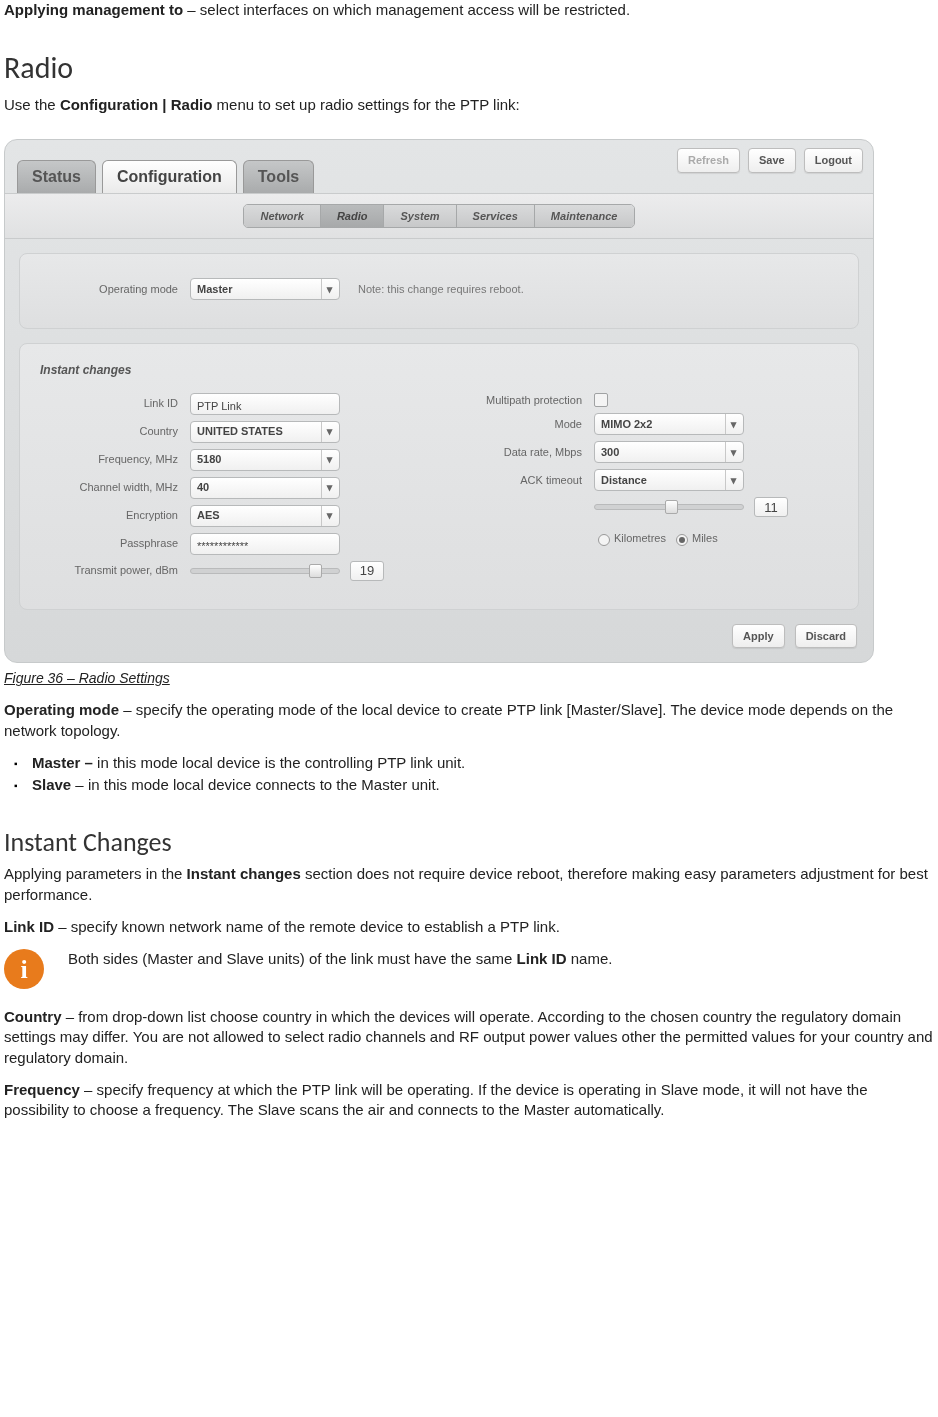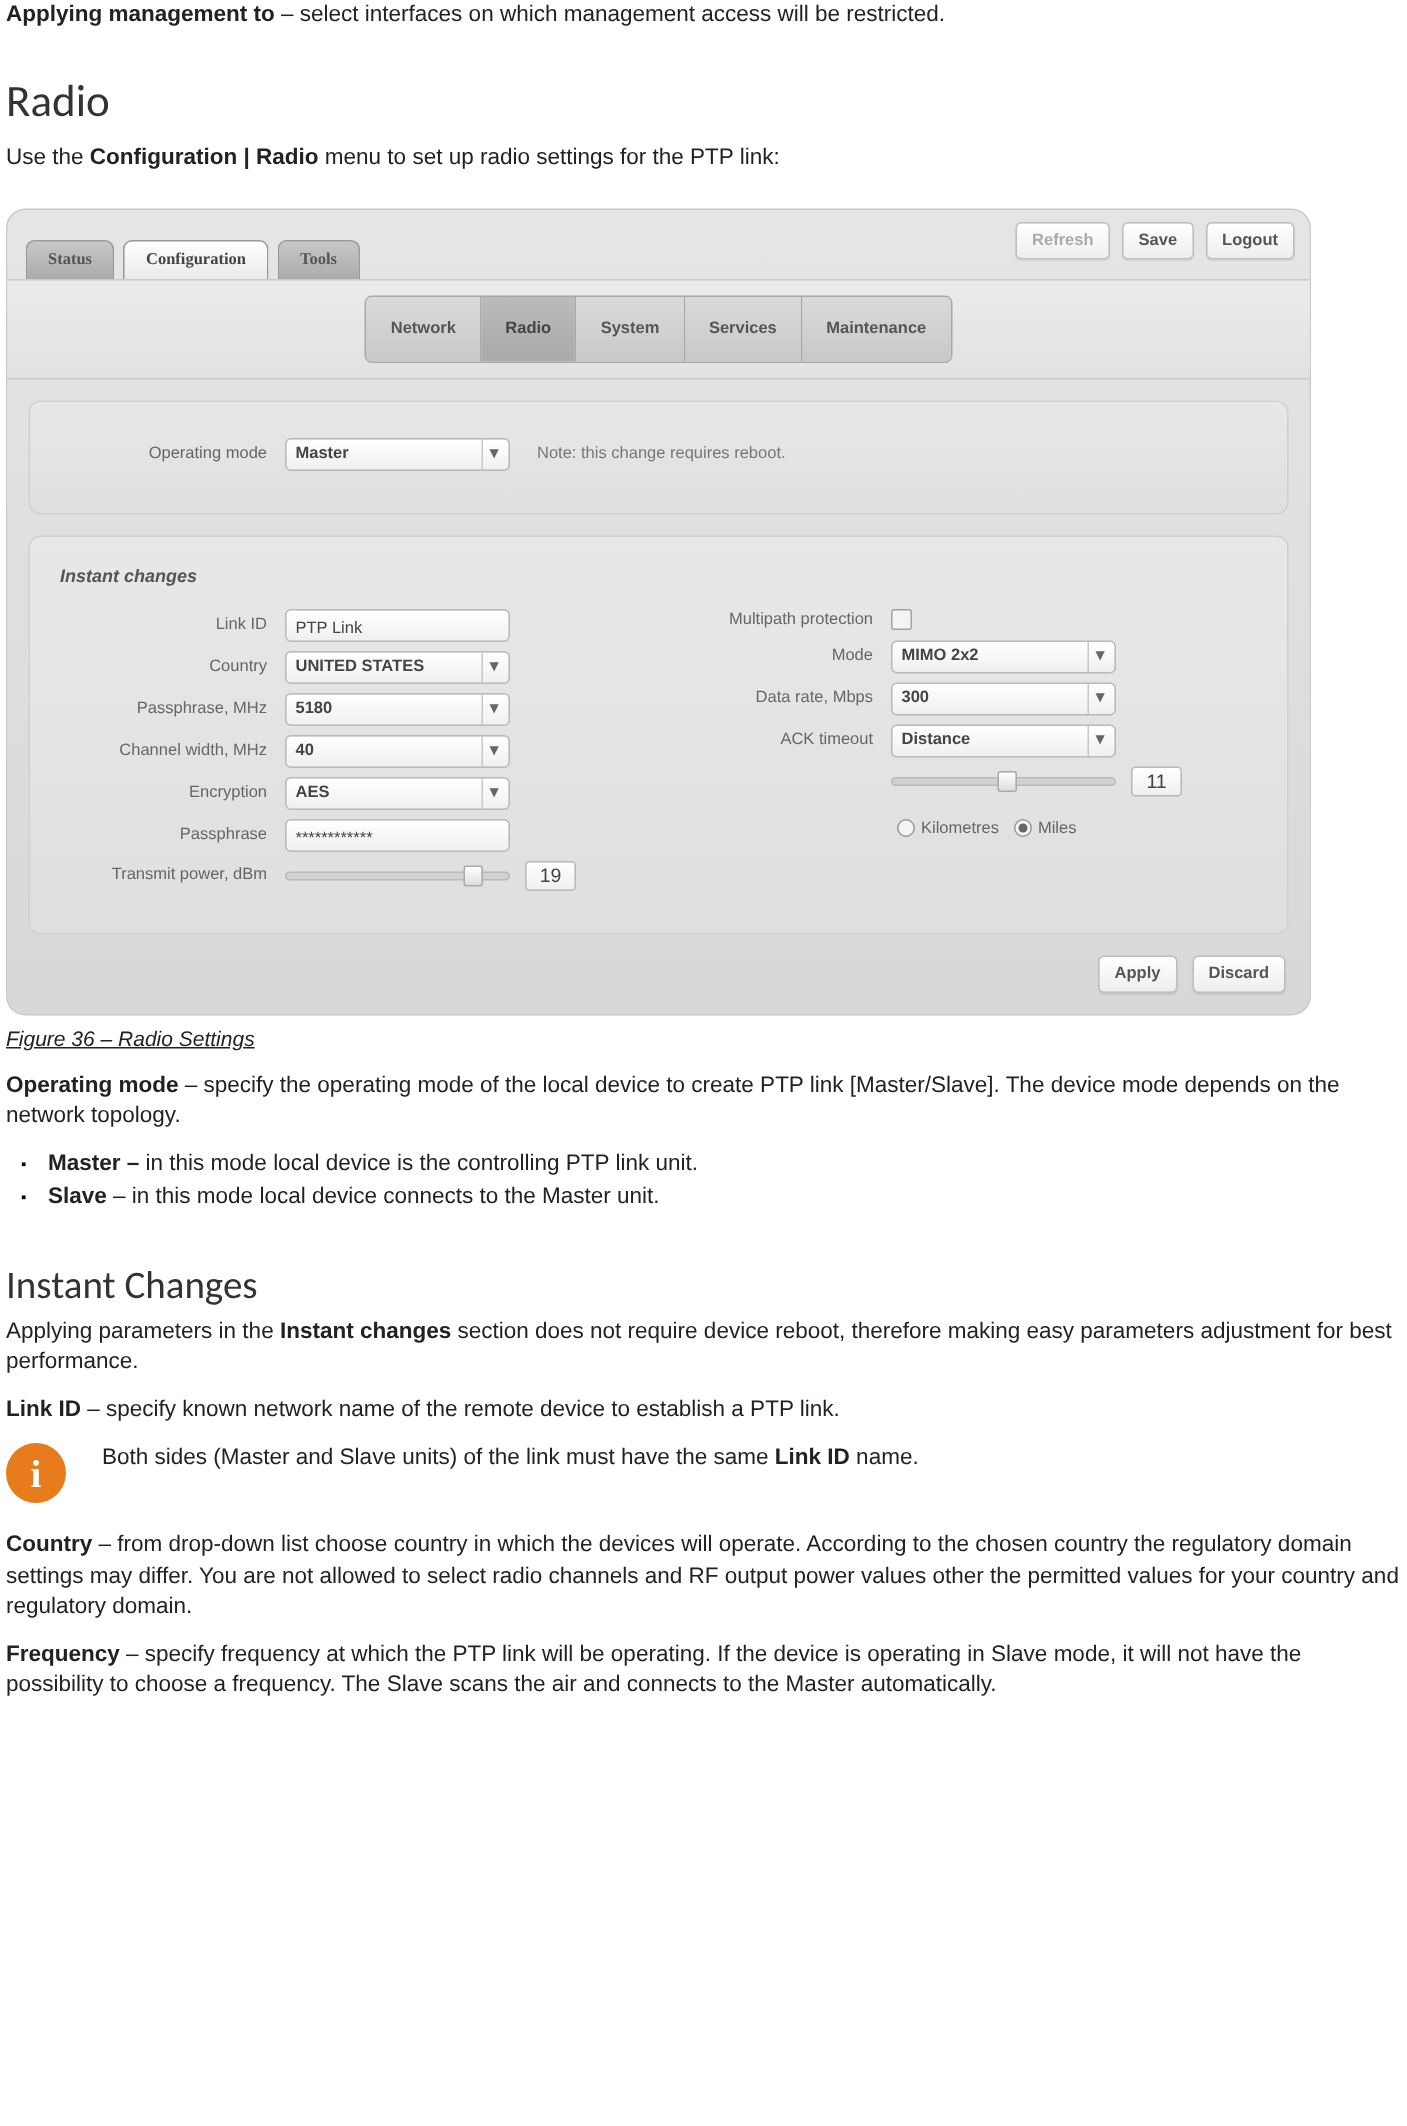--- a/index.html
+++ b/index.html
@@ -68,44 +68,44 @@
 
   .main-tabs { display:flex; gap:6px; padding: 20px 0 0 12px; }
   .main-tab {
     background: linear-gradient(#c5c7c8,#a9abac);
     border: 1px solid #999;
     border-bottom: none;
     border-radius: 6px 6px 0 0;
     padding: 5px 14px;
     font-weight: bold;
     color: #555;
-    font-size: 11px;
-    font-family: Liberation Serif, serif;
+    font-size: 16px;
   }
   .main-tab.active {
     background: linear-gradient(#fefefe,#eaeaea);
     color: #444;
   }
 
   .sub-tabs-wrap {
     background: linear-gradient(#ececed,#e0e1e2);
     border-top: 1px solid #c9cbcc;
     border-bottom: 1px solid #c9cbcc;
     padding: 10px 0 10px 0;
     display:flex;
     justify-content:center;
   }
   .sub-tabs { display:flex; border:1px solid #a6a8a9; border-radius:5px; overflow:hidden; }
   .sub-tab {
     background: linear-gradient(#d9dadb,#c7c8c9);
-    padding: 14px 16px;
+    padding: 4px 16px;
     font-size: 11px;
     font-weight: bold;
     color: #555;
     border-right: 1px solid #a6a8a9;
+    font-style: italic;
   }
   .sub-tab:last-child { border-right:none; }
   .sub-tab.active { background: linear-gradient(#b9bbbc,#a7a9aa); color:#444; }
 
   .panel {
     margin: 14px 14px 14px 14px;
     background: linear-gradient(#e7e8e9,#dedfe0);
     border: 1px solid #cfd1d2;
     border-radius: 8px;
     padding: 18px 20px 22px 20px;
@@ -213,21 +213,21 @@
             </div>
         </div>
         <div class="form-row">
           <div class="lbl">Country</div>
           <div class="select">
             <span>UNITED STATES</span>
             <span class="caret">▾</span>
           </div>
         </div>
         <div class="form-row">
-          <div class="lbl">Passphrase, MHz</div>
+          <div class="lbl">Frequency, MHz</div>
           <div class="select">
             <span>5180</span>
             <span class="caret">▾</span>
           </div>
         </div>
         <div class="form-row">
           <div class="lbl">Channel width, MHz</div>
           <div class="select">
             <span>40</span>
             <span class="caret">▾</span>

